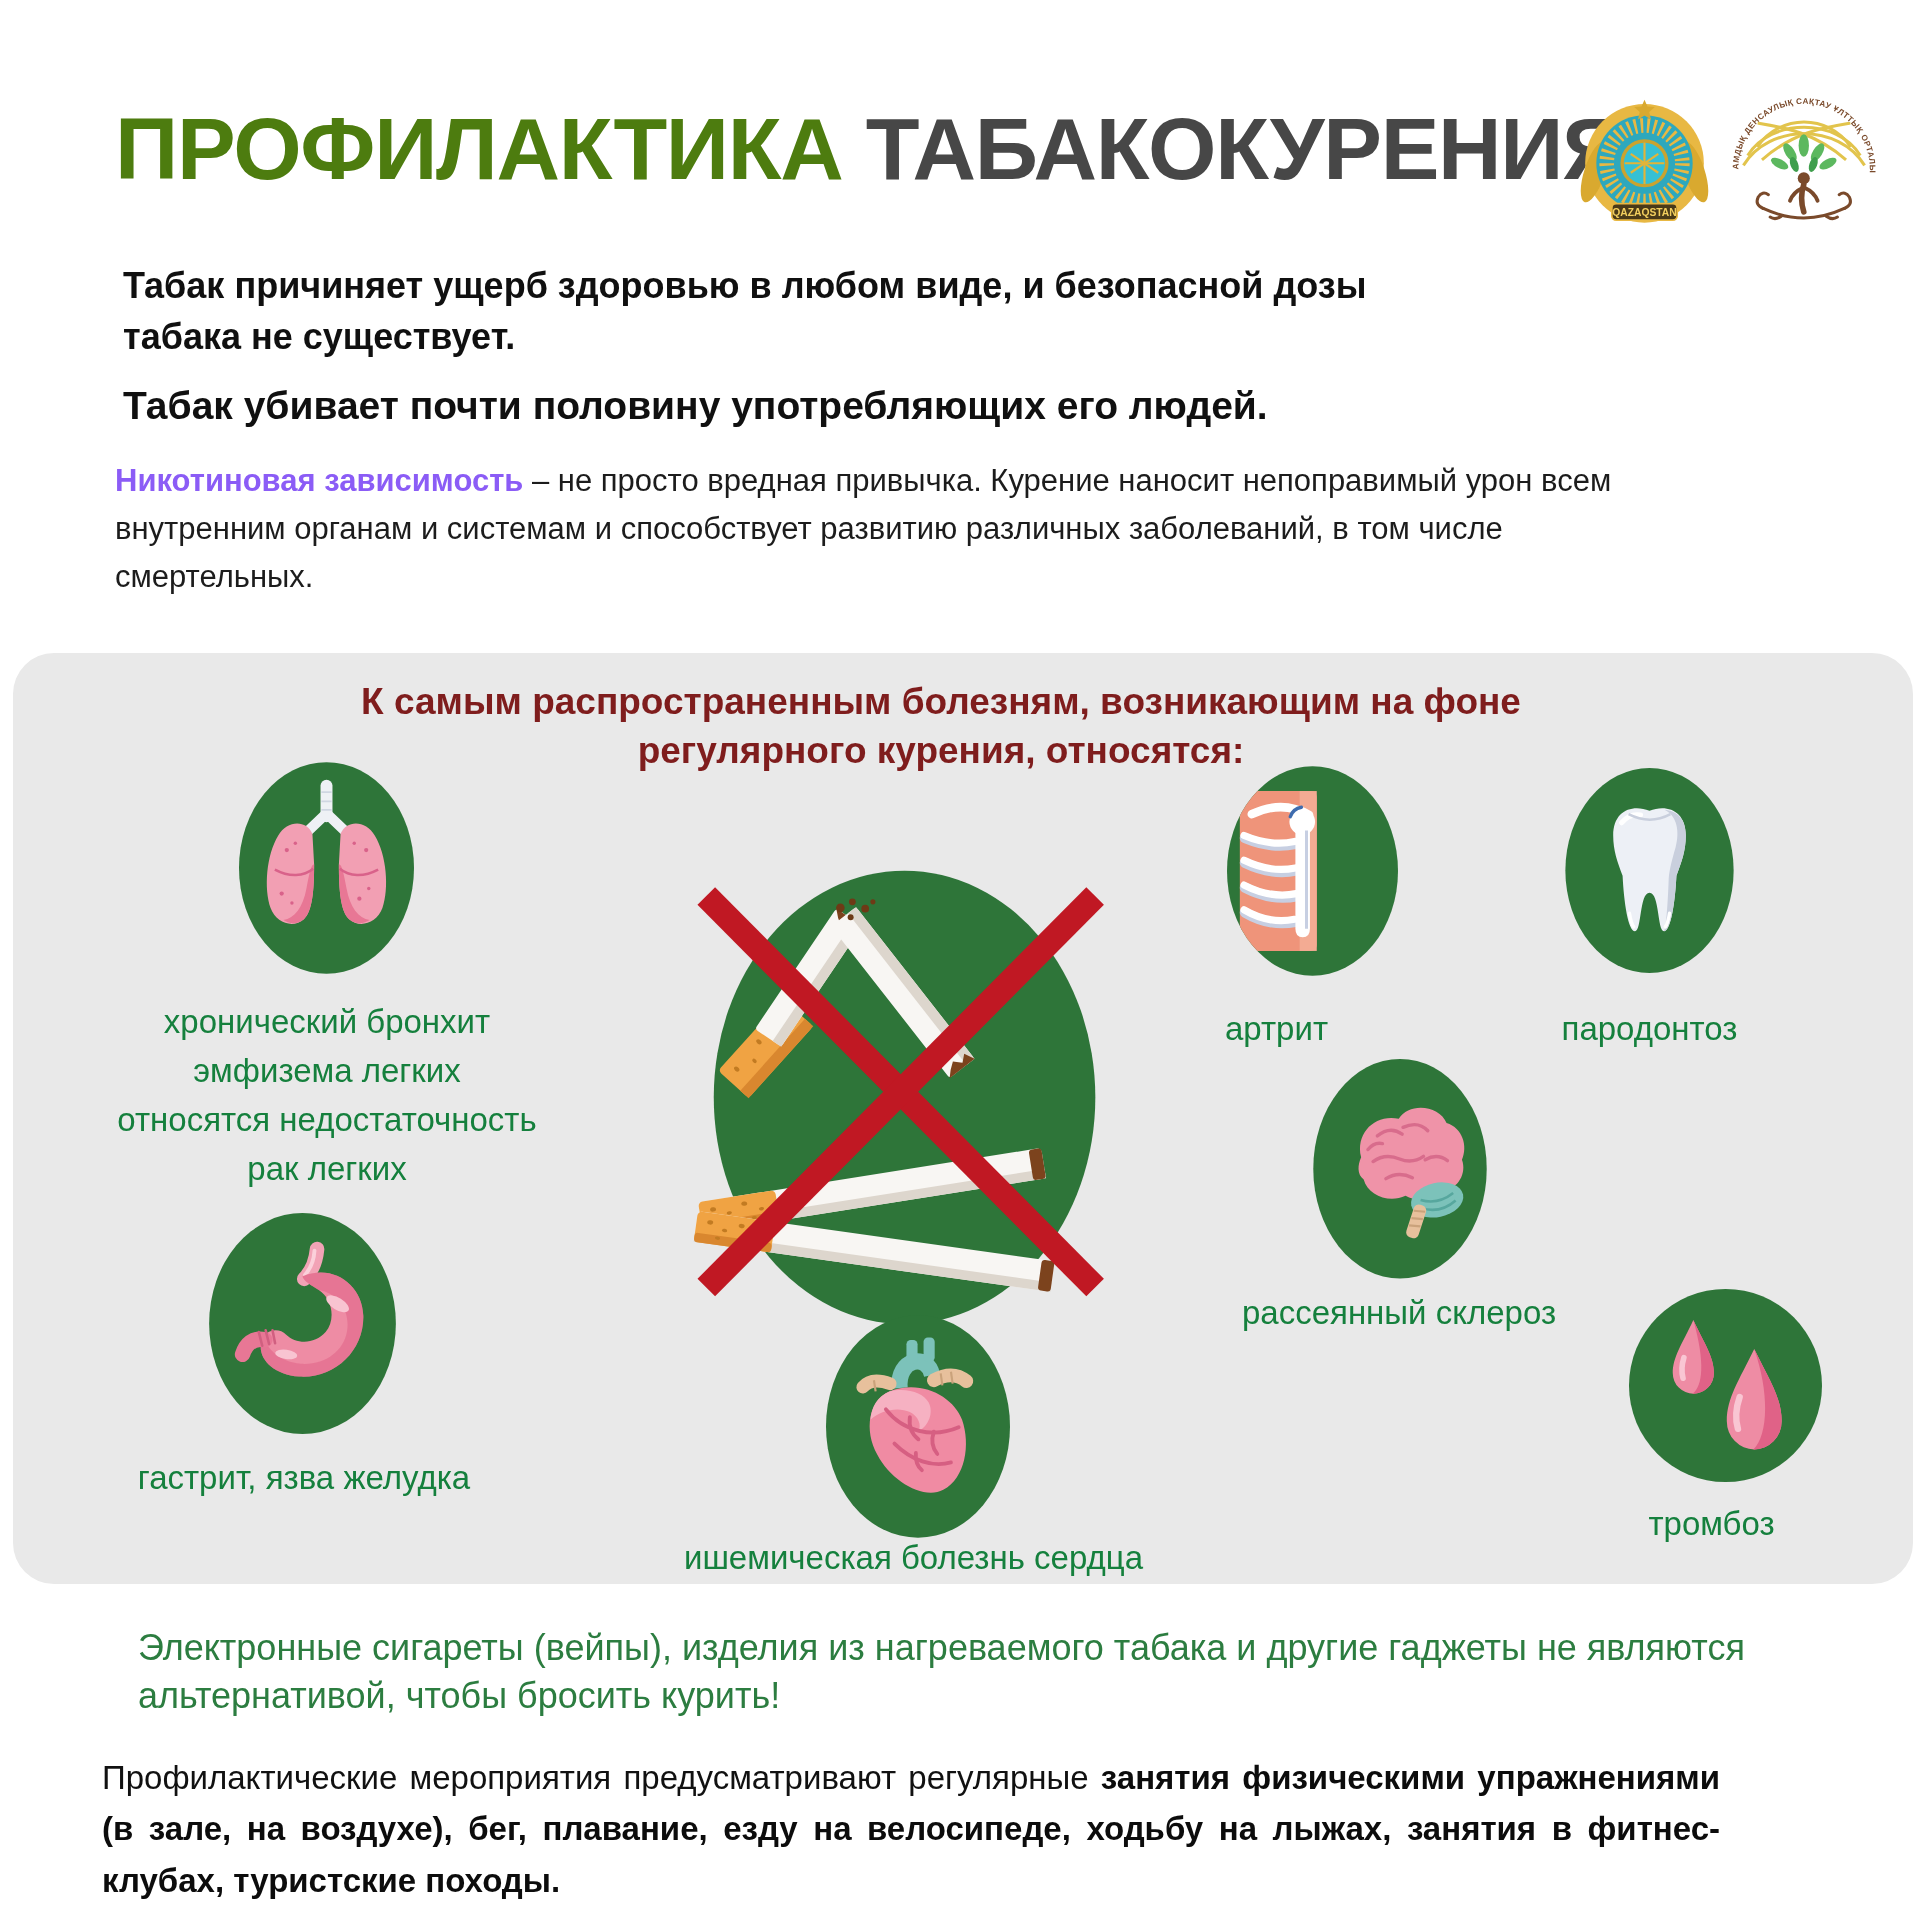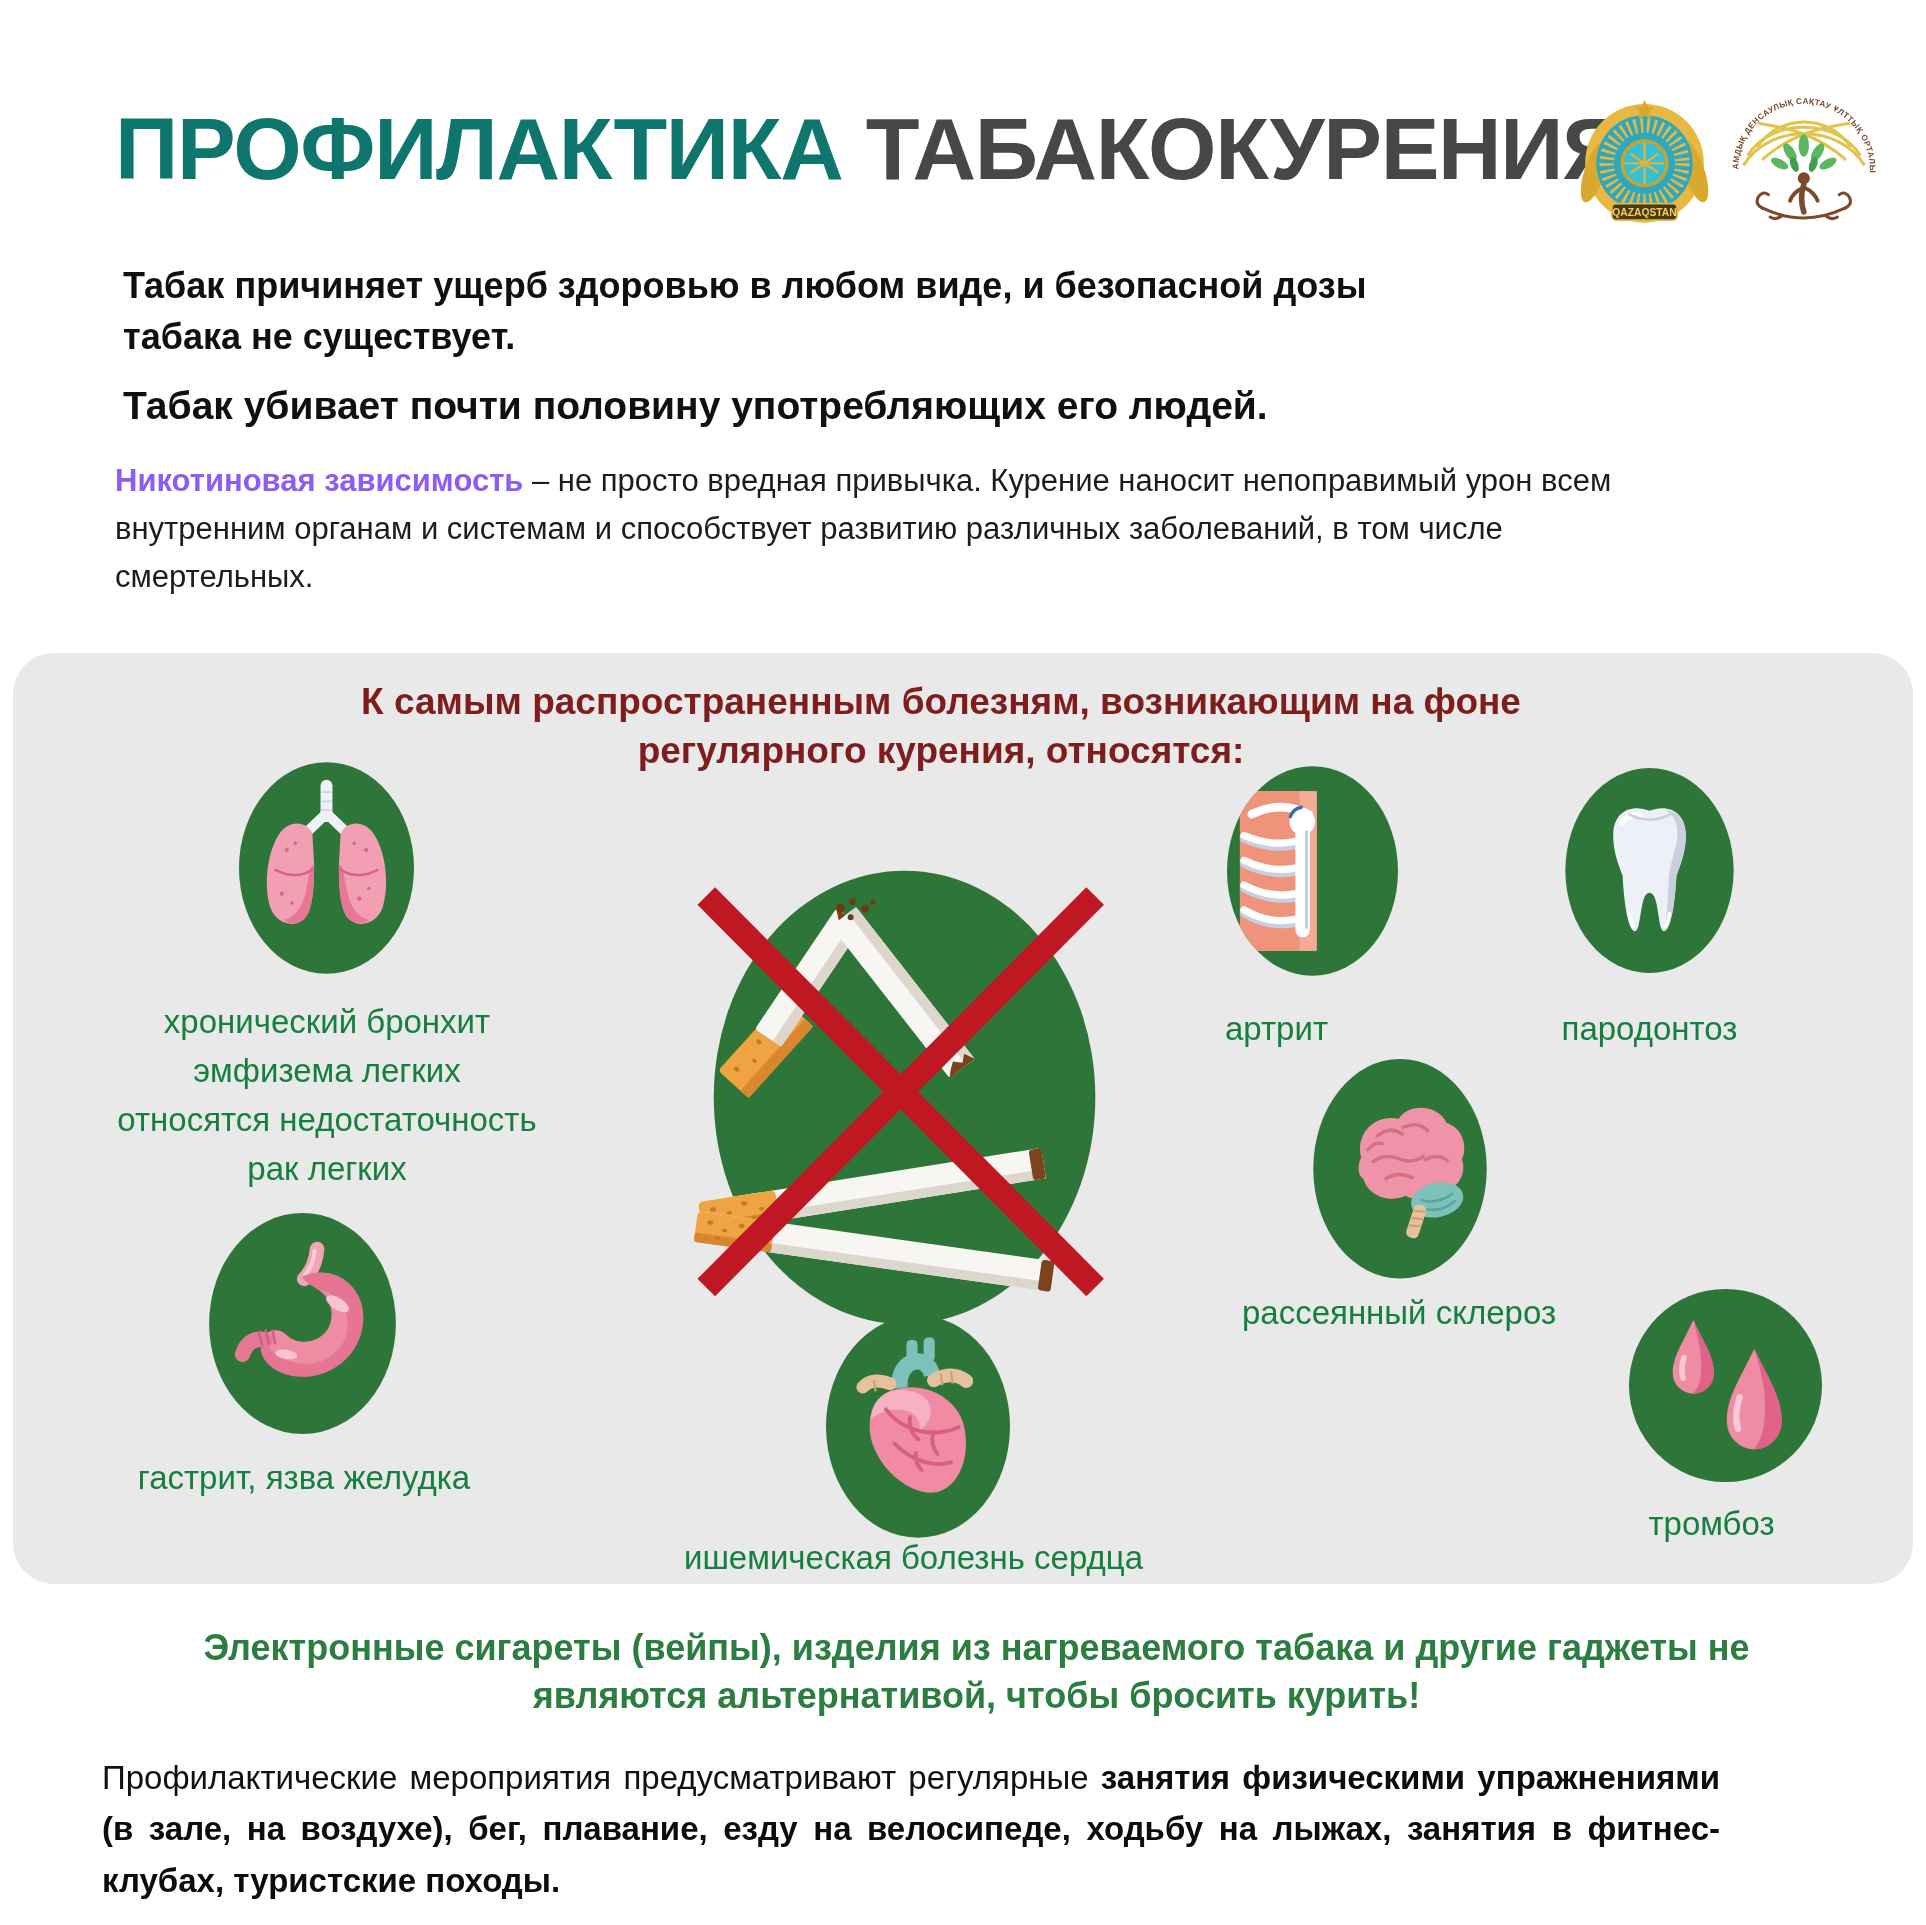--- a/index.html
+++ b/index.html
@@ -3,35 +3,35 @@
 <meta charset="utf-8">
 <style>
   html,body{margin:0;padding:0;background:#ffffff;}
   #poster{
     position:relative;width:1926px;height:1926px;background:#ffffff;overflow:hidden;
     font-family:"Liberation Sans","DejaVu Sans",sans-serif;color:#161616;
   }
   .abs{position:absolute;}
   
   #page-title{left:115px;top:98px;font-size:88px;font-weight:bold;letter-spacing:-1.3px;white-space:nowrap;}
-  #page-title .green{color:#0f766e;}
+  #page-title .green{color:#4d7c0f;}
   #page-title .dark{color:#474747;}
   
   .lead{font-weight:bold;color:#101010;}
   #intro-p1{left:115px;top:252px;width:1262px;font-size:36px;line-height:1.43;}
   #intro-p2{left:115px;top:373px;width:1712px;font-size:39px;line-height:1.3;}
   #intro-p3{left:115px;top:457px;width:1523px;font-size:31px;line-height:1.55;color:#1c1c1c;}
   #intro-p3 b{color:#8b5cf6;}
   
   #diseases-panel{left:13px;top:653px;width:1900px;height:931px;background:#e9e9e9;border-radius:41px;}
   #panel-heading{left:342px;top:678px;width:1198px;text-align:center;font-size:37px;line-height:1.32;font-weight:bold;color:#7f1d1d;}
   
   .dlabel{font-size:33px;line-height:49px;color:#15803d;text-align:center;}
   
-  #vapes-warning{left:138px;top:1624px;width:1677px;font-size:36px;line-height:1.32;font-weight:bold;color:#2c7d40;text-align:center;}
+  #vapes-warning{left:138px;top:1624px;width:1677px;font-size:36px;line-height:1.32;font-weight:normal;color:#2c7d40;}
   #prevention{left:102px;top:1752px;width:1618px;font-size:33px;line-height:1.56;text-align:justify;color:#111111;}
   #prevention b{color:#0c0c0c;}
   svg{display:block;overflow:visible;}
 </style>
 </head>
 <body>
 
 <div id="poster">
 
   <h1 id="page-title" class="abs" style="margin:0;"><span class="green">ПРОФИЛАКТИКА</span> <span class="dark">ТАБАКОКУРЕНИЯ</span></h1>

